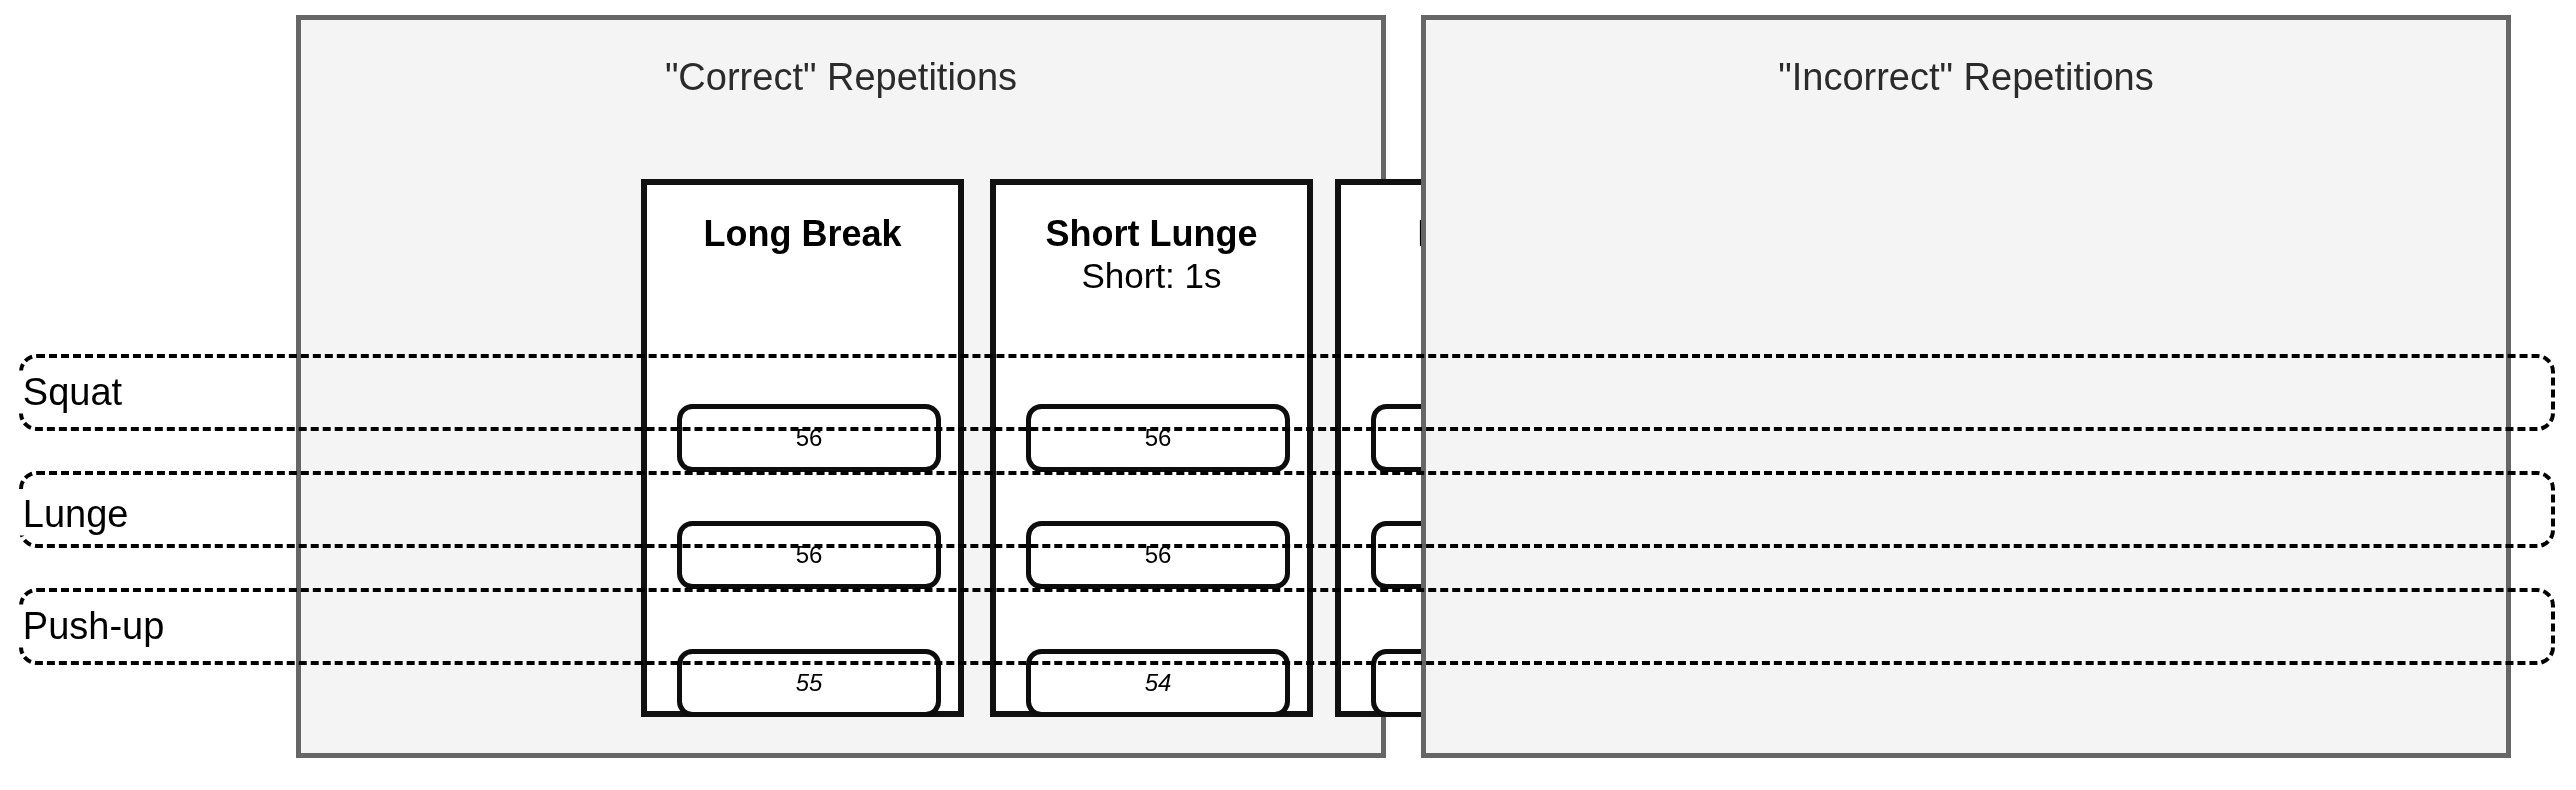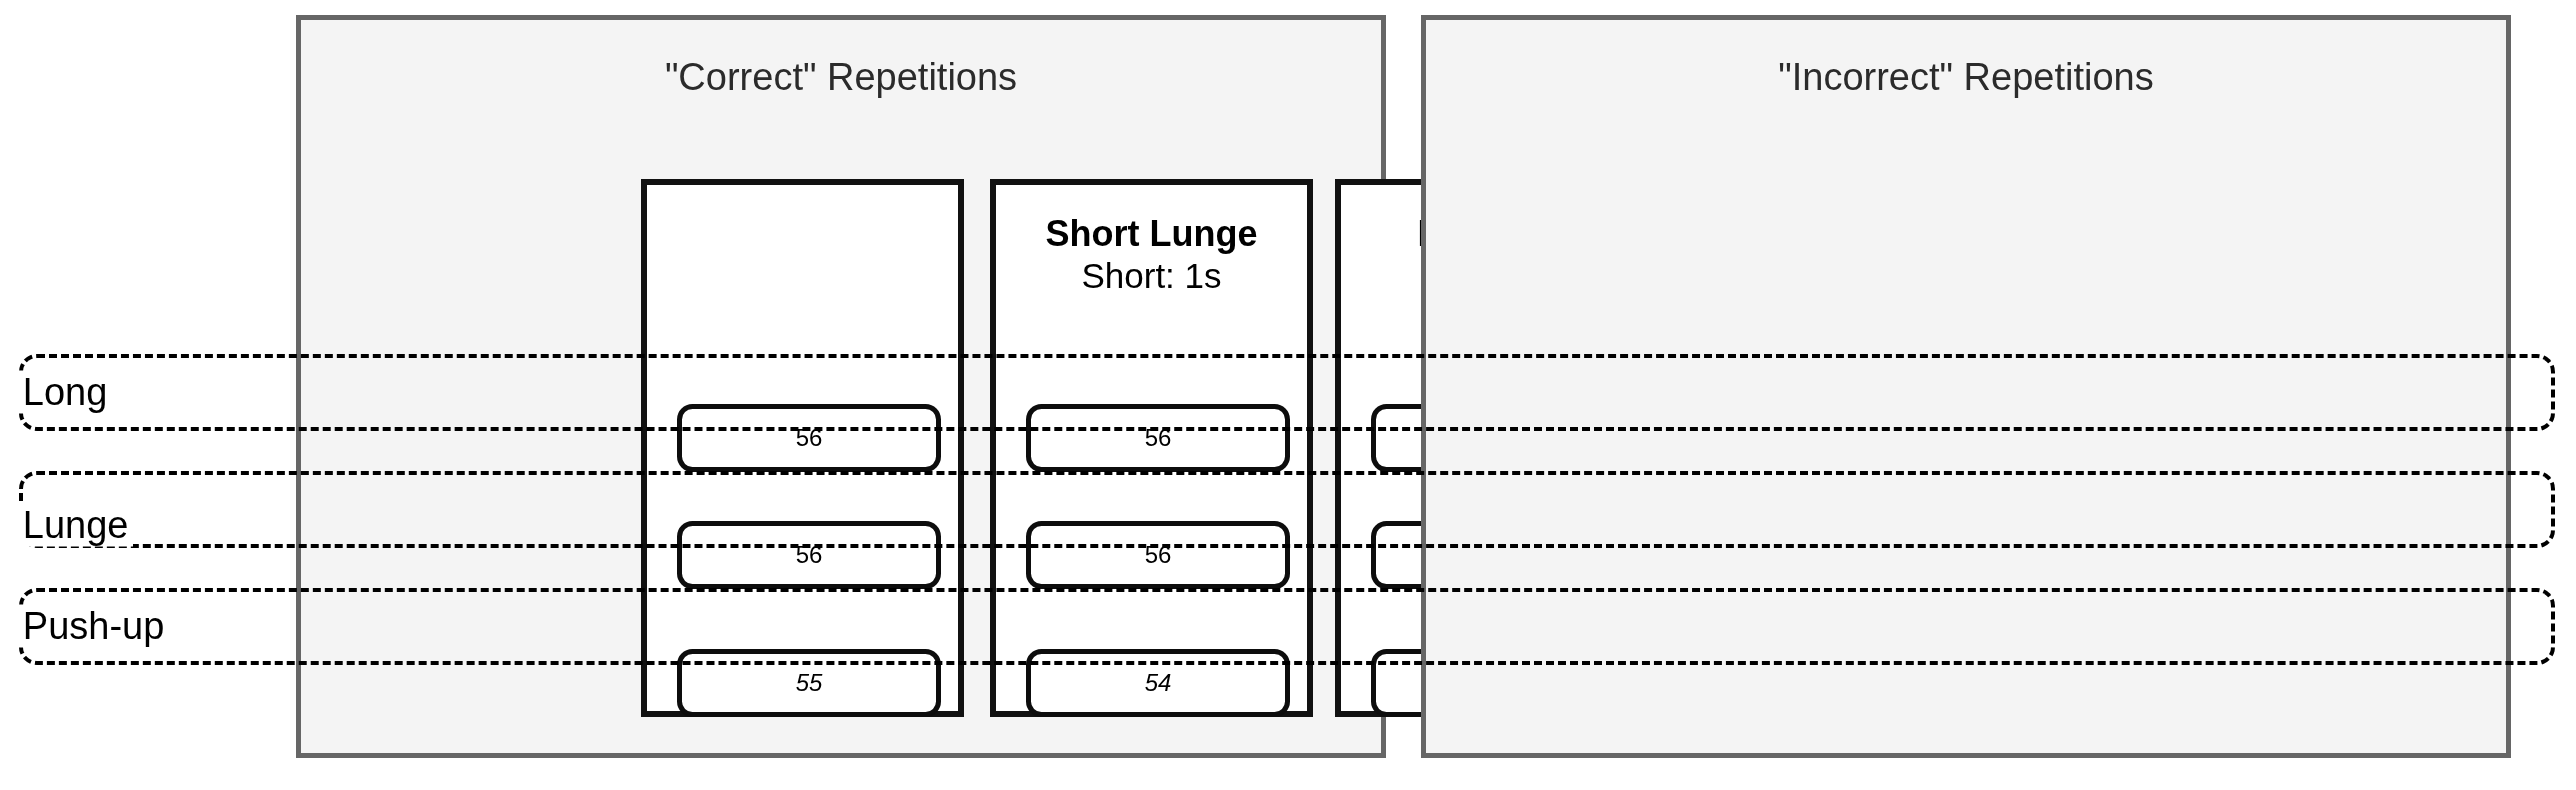--- a/index.html
+++ b/index.html
@@ -140,20 +140,21 @@
 </head>
 <body>
 
 <div id="canvas">
 
   <div class="group-panel" id="group-correct">
     <div class="group-title">"Correct" Repetitions</div>
 
     <div class="condition-col" id="col-long-break">
       <div class="col-header">
+        <span class="col-name">Long Break</span>
       </div>
       <div class="value-cell r0">56</div>
       <div class="value-cell r1">56</div>
       <div class="value-cell r2">55</div>
     </div>
 
     <div class="condition-col" id="col-short-break">
       <div class="col-header">
         <span class="col-name">Short Lunge</span>
         <span class="col-pause">Short: 1s</span>
@@ -176,18 +177,18 @@
 
   <div class="group-panel" id="group-incorrect">
     <div class="group-title">"Incorrect" Repetitions</div>
 
   </div>
 
   <div class="exercise-row row0"></div>
   <div class="exercise-row row1"></div>
   <div class="exercise-row row2"></div>
 
-  <div class="row-label" style="top:392px;">Long</div>
-  <div class="row-label" style="top:525px;">Lunge</div>
+  <div class="row-label" style="top:392px;">Squat</div>
+  <div class="row-label" style="top:514px;">Lunge</div>
   <div class="row-label" style="top:626px;">Push-up</div>
 
 </div>
 
 
 </body></html>

